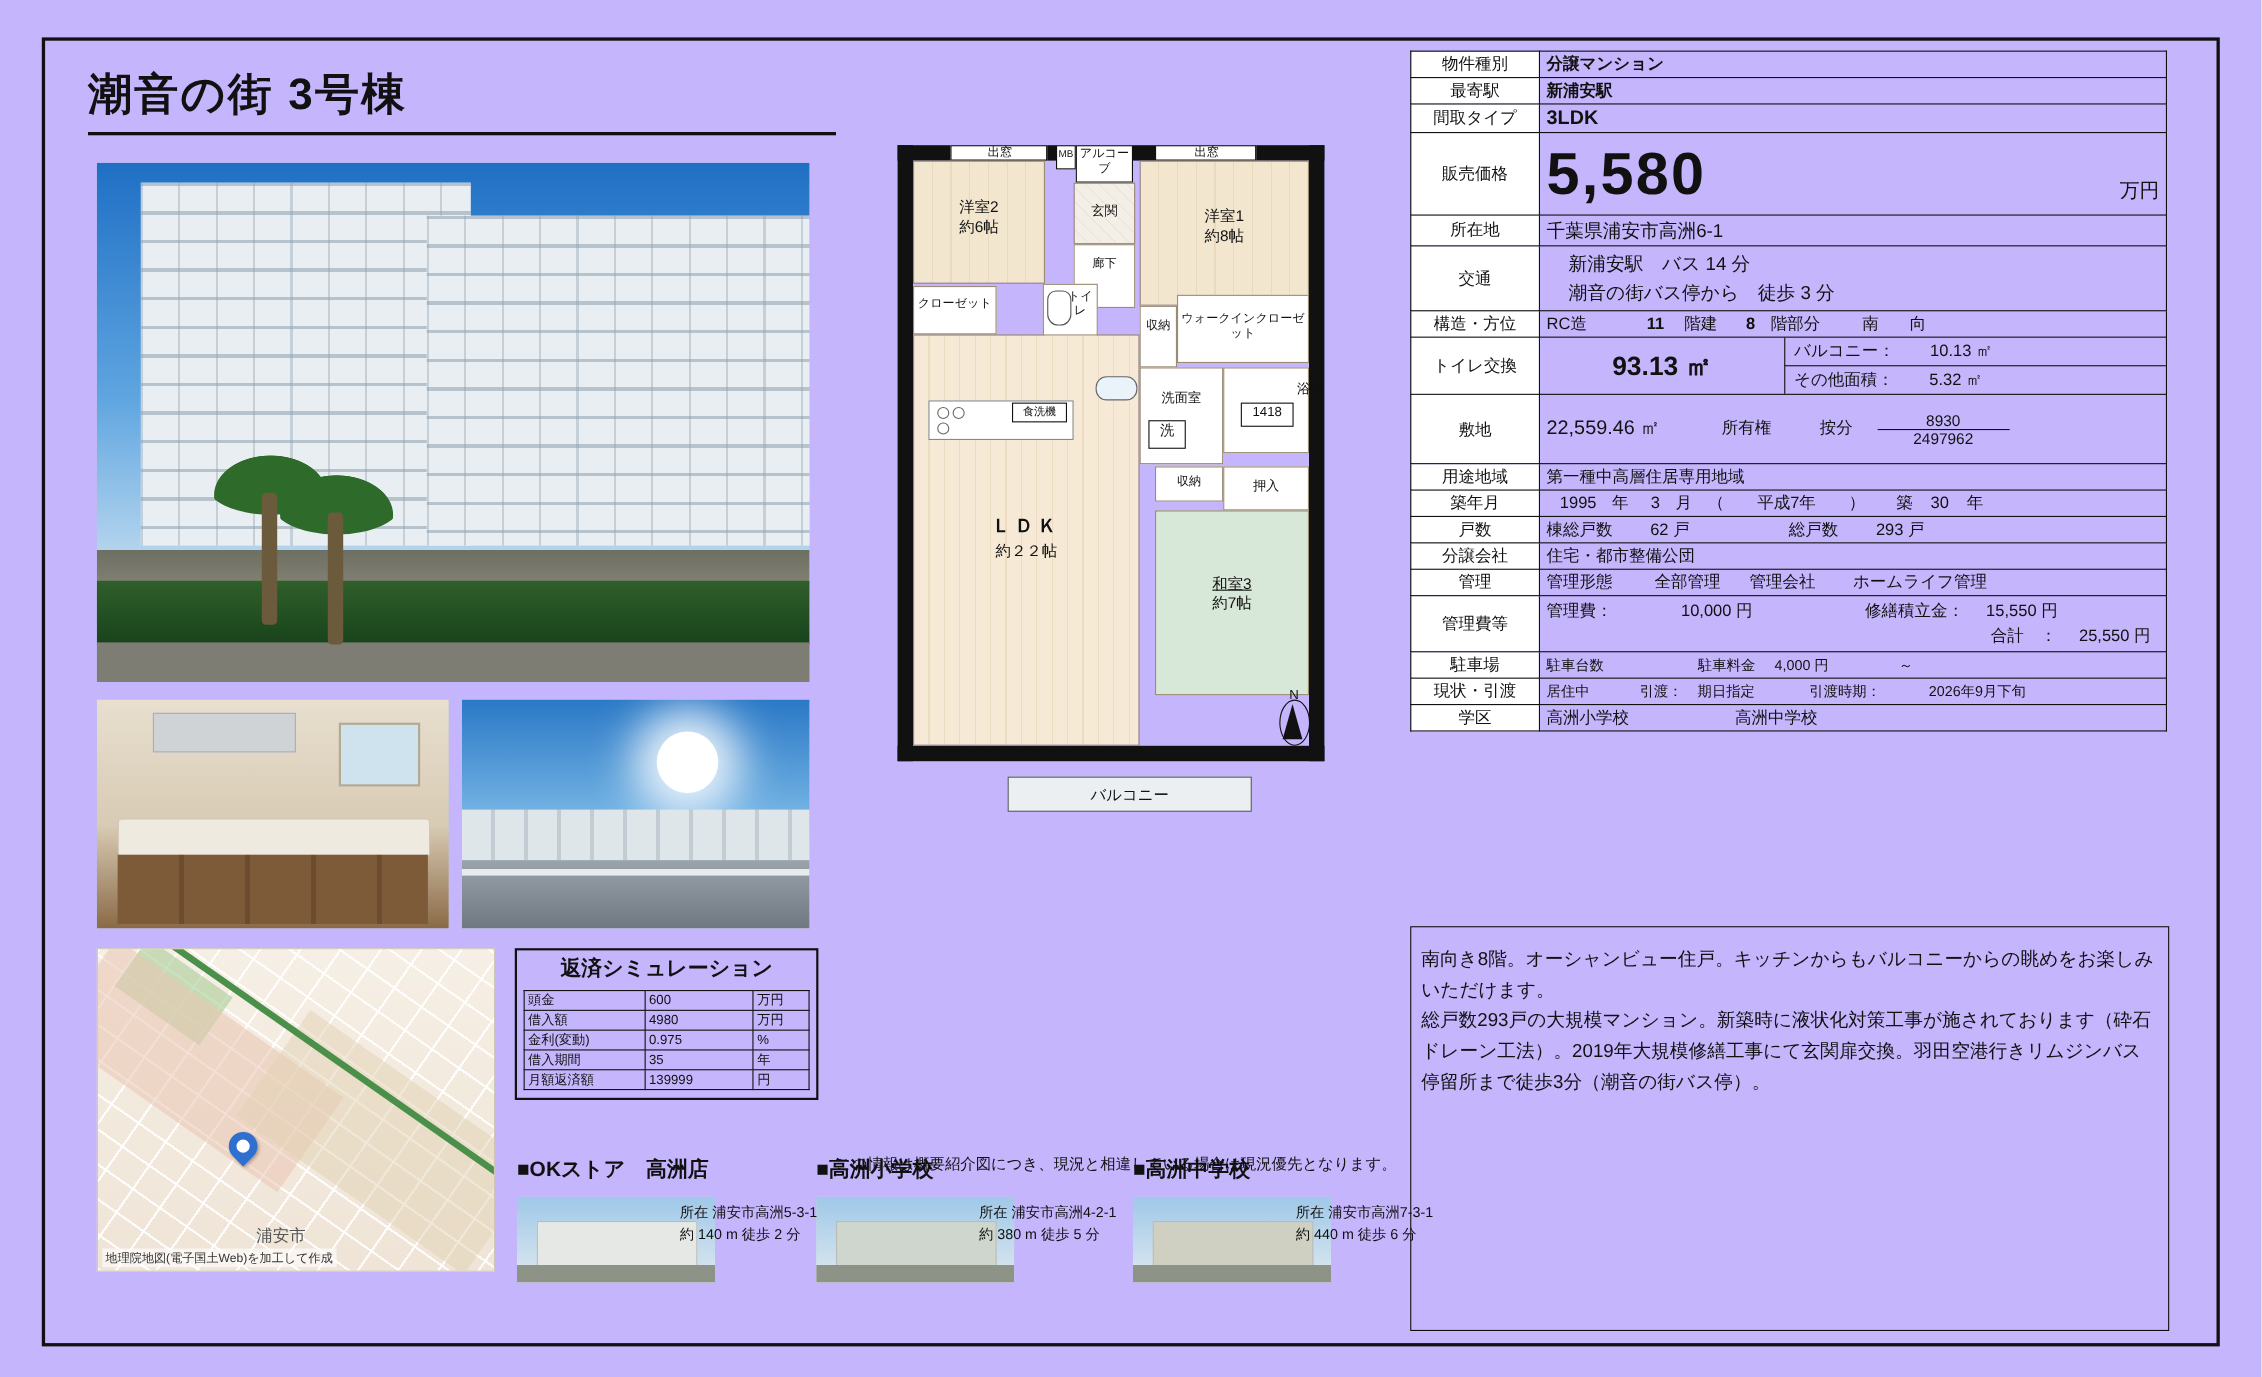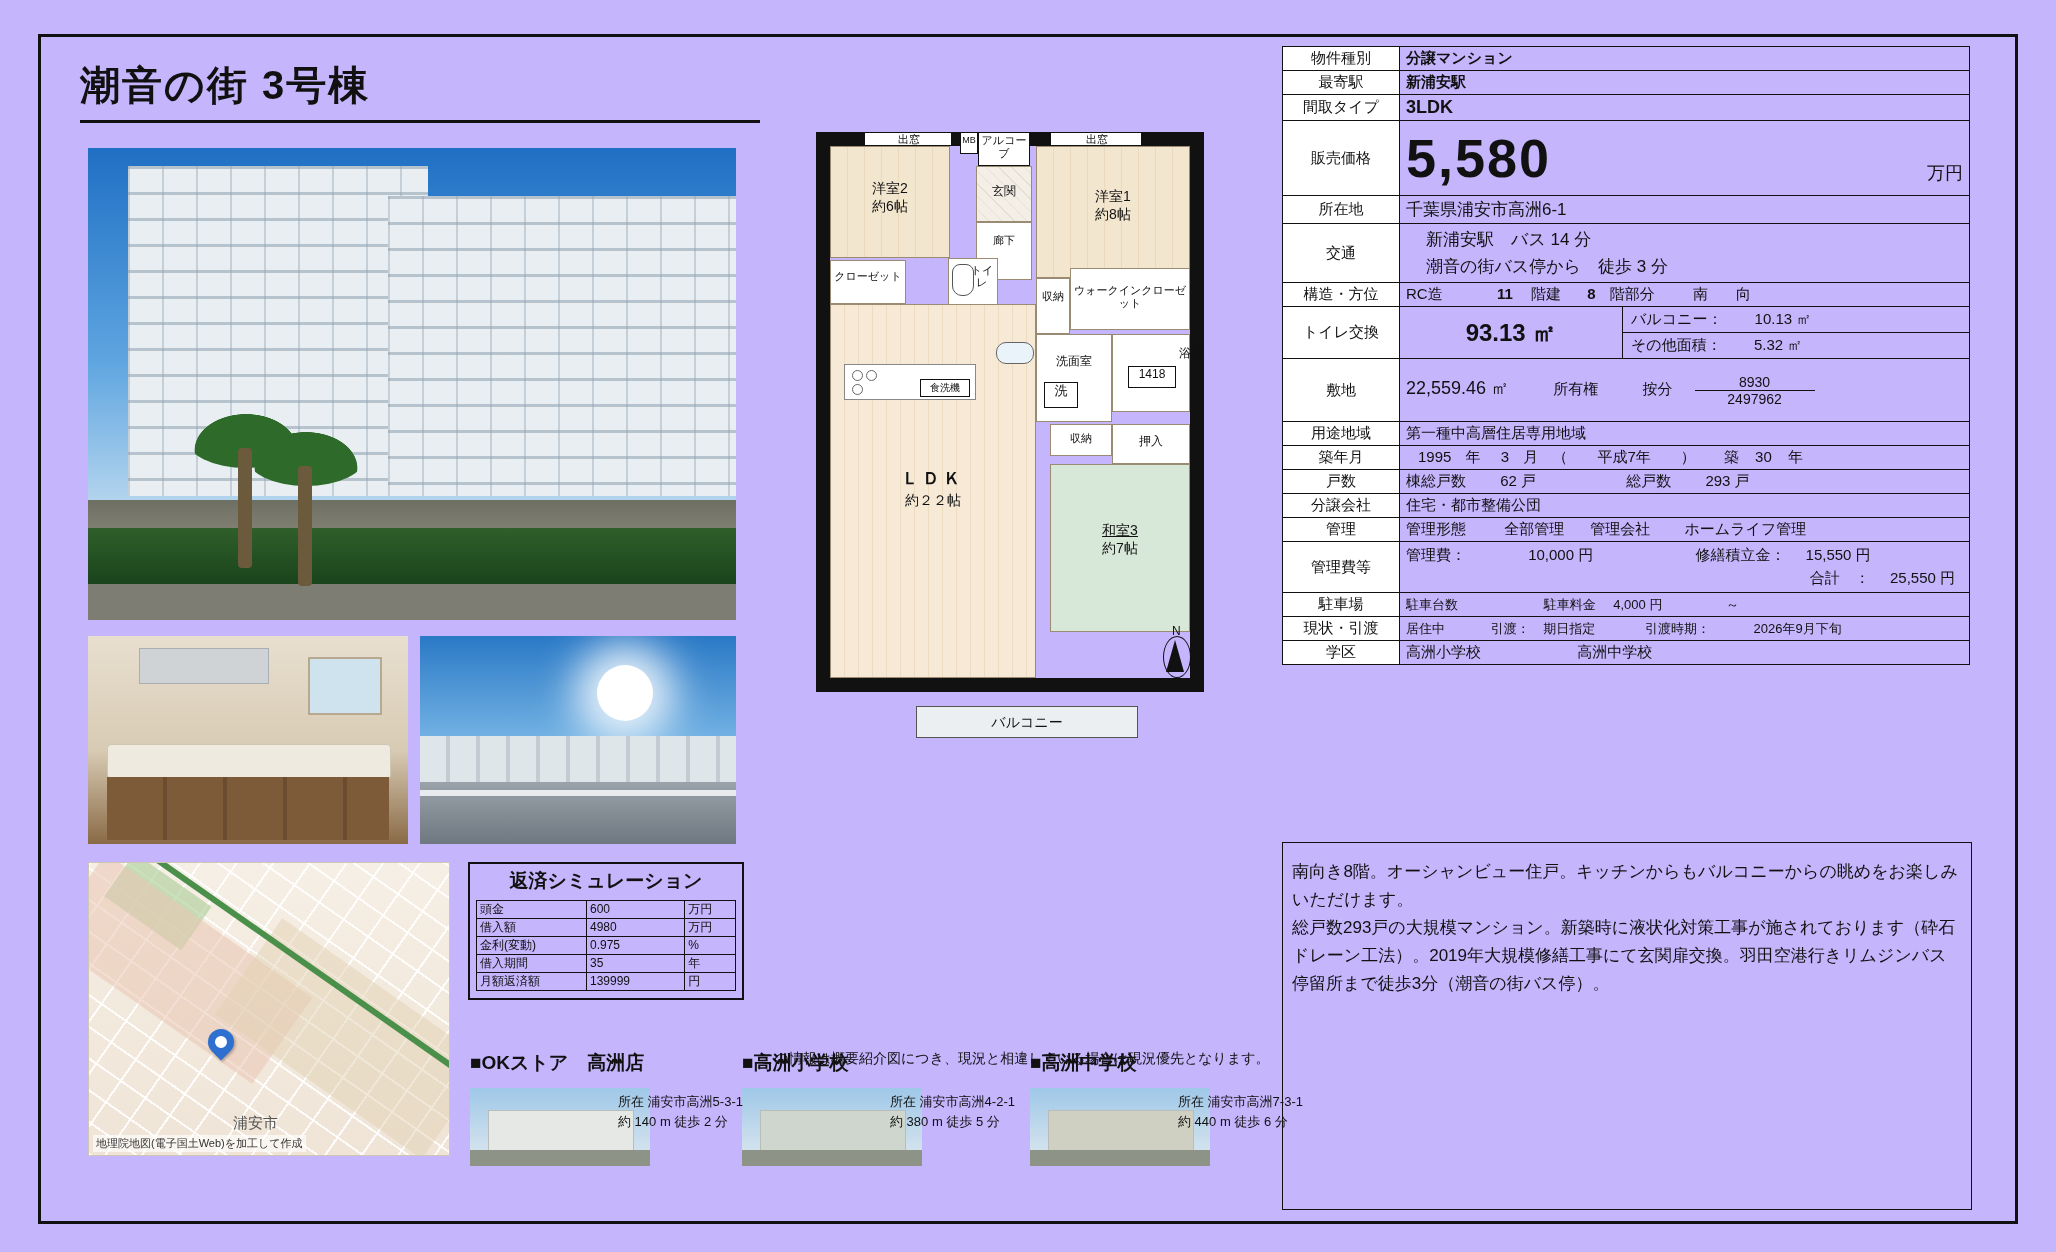--- a/index.html
+++ b/index.html
@@ -300,21 +300,21 @@
     <div class="lbl xs" style="left:250px;top:314px;width:62px;">収納</div>
 
     <div class="room plain" style="left:312px;top:306px;width:78px;height:40px;"></div>
     <div class="lbl sm" style="left:312px;top:316px;width:78px;">押入</div>
 
     <div class="room wood2" style="left:30px;top:186px;width:206px;height:374px;"></div>
     <div class="lbl big" style="left:30px;top:352px;width:206px;letter-spacing:4px;">ＬＤＫ</div>
     <div class="lbl" style="left:30px;top:374px;width:206px;">約２２帖</div>
 
     <div style="position:absolute;left:44px;top:246px;width:130px;height:34px;border:1px solid #888;background:#fff;"></div>
-    <div class="boxlbl" style="left:120px;top:261px;width:50px;height:18px;font-size:10px;">食洗機</div>
+    <div class="boxlbl" style="left:120px;top:248px;width:50px;height:18px;font-size:10px;">食洗機</div>
     <div style="position:absolute;left:52px;top:252px;width:9px;height:9px;border:1px solid #666;border-radius:50%;"></div>
     <div style="position:absolute;left:66px;top:252px;width:9px;height:9px;border:1px solid #666;border-radius:50%;"></div>
     <div style="position:absolute;left:52px;top:266px;width:9px;height:9px;border:1px solid #666;border-radius:50%;"></div>
     <div style="position:absolute;left:196px;top:224px;width:36px;height:20px;border:1px solid #666;border-radius:10px;background:#eaf2fa;"></div>
 
     <div class="room tatami" style="left:250px;top:346px;width:140px;height:168px;"></div>
     <div class="lbl" style="left:250px;top:404px;width:140px;text-decoration:underline;">和室3</div>
     <div class="lbl" style="left:250px;top:422px;width:140px;">約7帖</div>
 
     <div class="balcony">バルコニー</div>
@@ -392,21 +392,21 @@
             </td>
           </tr>
         </tbody>
             </table>
       </td>
     </tr>
     <tr>
       <td class="k">敷地</td>
       <td style="height:58px;">
         <span style="font-size:18px;">22,559.46 ㎡</span>
-        <span style="margin-left:40px;">所有権</span>
+        <span style="margin-left:52px;">所有権</span>
         <span style="margin-left:40px;">按分</span>
         <span class="frac" style="margin-left:18px;">
           <span class="top">8930</span>
           <span class="bar"></span>
           <span class="top">2497962</span>
         </span>
       </td>
     </tr>
     <tr>
       <td class="k">用途地域</td>

